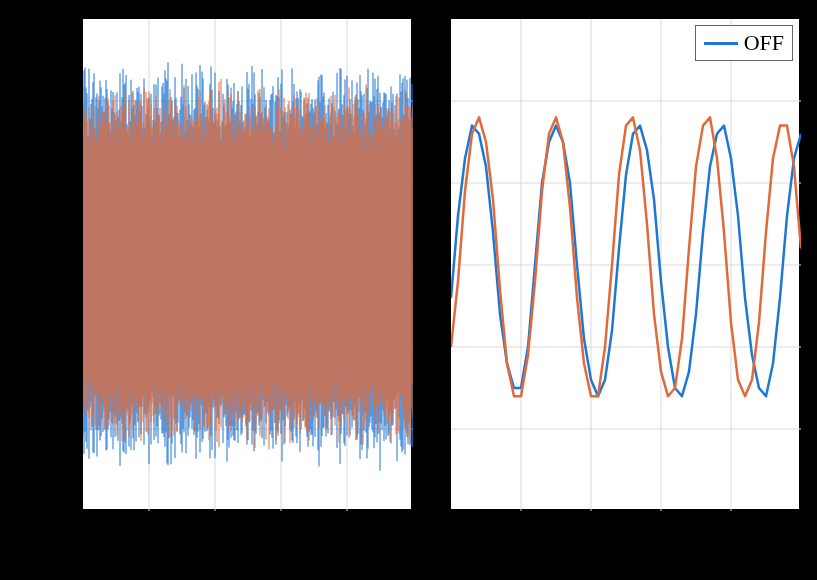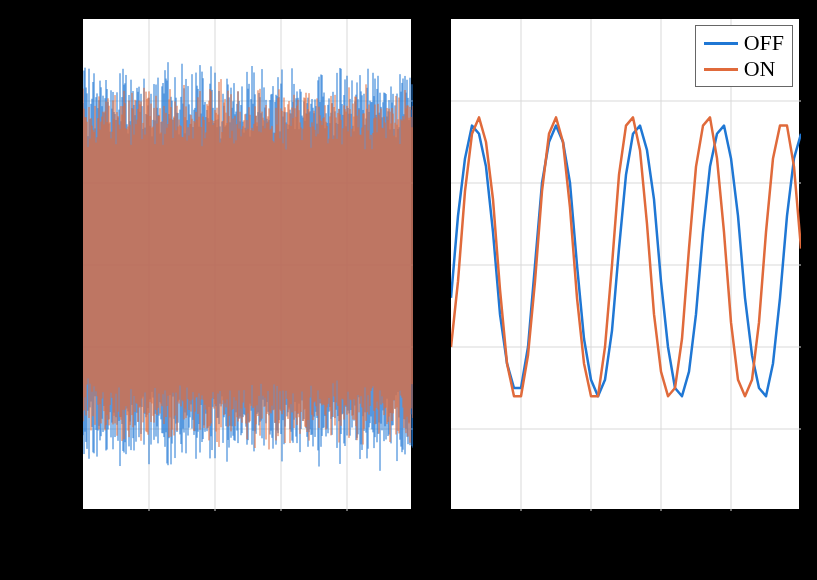--- a/index.html
+++ b/index.html
@@ -72,24 +72,20 @@
           <path d="M0 278.8L6.999999999999229 196.8L13.999999999998458 139.4L21.000000000000796 106.60000000000001L28.000000000000025 114.79999999999997L34.999999999999254 147.60000000000002L41.99999999999848 213.19999999999996L49.00000000000082 295.2L56.00000000000005 344.4L62.999999999999275 369L69.99999999999851 369L77.00000000000084 328.00000000000006L84.00000000000007 246L90.9999999999993 163.99999999999997L97.99999999999852 123L105.00000000000087 106.60000000000001L112.0000000000001 123L118.99999999999932 163.99999999999997L125.99999999999855 246L133.00000000000088 319.8L140.0000000000001 360.8L146.99999999999935 377.20000000000005L153.99999999999858 360.8L161.00000000000094 311.59999999999997L168.00000000000014 229.6L174.99999999999935 155.80000000000004L181.9999999999986 114.79999999999997L189.00000000000094 106.60000000000001L196.00000000000014 131.20000000000002L202.9999999999994 180.4L209.99999999999864 262.40000000000003L217.00000000000094 328.00000000000006L224.0000000000002 369L230.99999999999943 377.20000000000005L237.99999999999864 352.59999999999997L245.000000000001 295.2L252.00000000000023 213.19999999999996L258.99999999999943 147.60000000000002L265.99999999999864 114.79999999999997L273.000000000001 106.60000000000001L280.0000000000002 139.4L286.99999999999943 196.8L293.9999999999987 278.8L301.000000000001 336.2L308.0000000000002 369L314.9999999999995 377.20000000000005L321.99999999999875 344.4L329.000000000001 278.8L336.0000000000003 196.8L342.99999999999955 139.4L349.9999999999987 114.79999999999997" fill="none" stroke="#1f77d4" stroke-width="2.5" stroke-linejoin="round"></path>
           <path d="M0 328.00000000000006L6.999999999999229 262.40000000000003L13.999999999998458 172.2L21.000000000000796 114.79999999999997L28.000000000000025 98.39999999999998L34.999999999999254 123L41.99999999999848 180.4L49.00000000000082 270.6L56.00000000000005 344.4L62.999999999999275 377.20000000000005L69.99999999999851 377.20000000000005L77.00000000000084 336.2L84.00000000000007 262.40000000000003L90.9999999999993 172.2L97.99999999999852 114.79999999999997L105.00000000000087 98.39999999999998L112.0000000000001 123L118.99999999999932 188.6L125.99999999999855 278.8L133.00000000000088 344.4L140.0000000000001 377.20000000000005L146.99999999999935 377.20000000000005L153.99999999999858 328.00000000000006L161.00000000000094 246L168.00000000000014 155.80000000000004L174.99999999999935 106.60000000000001L181.9999999999986 98.39999999999998L189.00000000000094 131.20000000000002L196.00000000000014 205.00000000000003L202.9999999999994 295.2L209.99999999999864 352.59999999999997L217.00000000000094 377.20000000000005L224.0000000000002 369L230.99999999999943 319.8L237.99999999999864 229.6L245.000000000001 147.60000000000002L252.00000000000023 106.60000000000001L258.99999999999943 98.39999999999998L265.99999999999864 139.4L273.000000000001 213.19999999999996L280.0000000000002 303.40000000000003L286.99999999999943 360.8L293.9999999999987 377.20000000000005L301.000000000001 360.8L308.0000000000002 303.40000000000003L314.9999999999995 213.19999999999996L321.99999999999875 139.4L329.000000000001 106.60000000000001L336.0000000000003 106.60000000000001L342.99999999999955 147.60000000000002L349.9999999999987 229.6" fill="none" stroke="#e06a3b" stroke-width="2.5" stroke-linejoin="round"></path>
         </g>
     </svg>
 
     <div class="legend" style="right:6px;top:6px">
       <div class="legend-row">
         <div class="swatch" style="background:#1f77d4"></div>
         <span>OFF</span>
       </div>
-      <div class="legend-row">
-        <div class="swatch" style="background:#e06a3b"></div>
-        <span>ON</span>
-      </div>
     </div>
   </div>
 
   <div class="tick" style="left:444px;top:514px">4</div>
   <div class="tick" style="left:502px;top:514px">4.02</div>
   <div class="tick" style="left:572px;top:514px">4.04</div>
   <div class="tick" style="left:642px;top:514px">4.06</div>
   <div class="tick" style="left:712px;top:514px">4.08</div>
   <div class="tick" style="left:784px;top:514px">4.1</div>
   <div class="xlabel" style="left:580px;top:540px">Time [s]</div>

